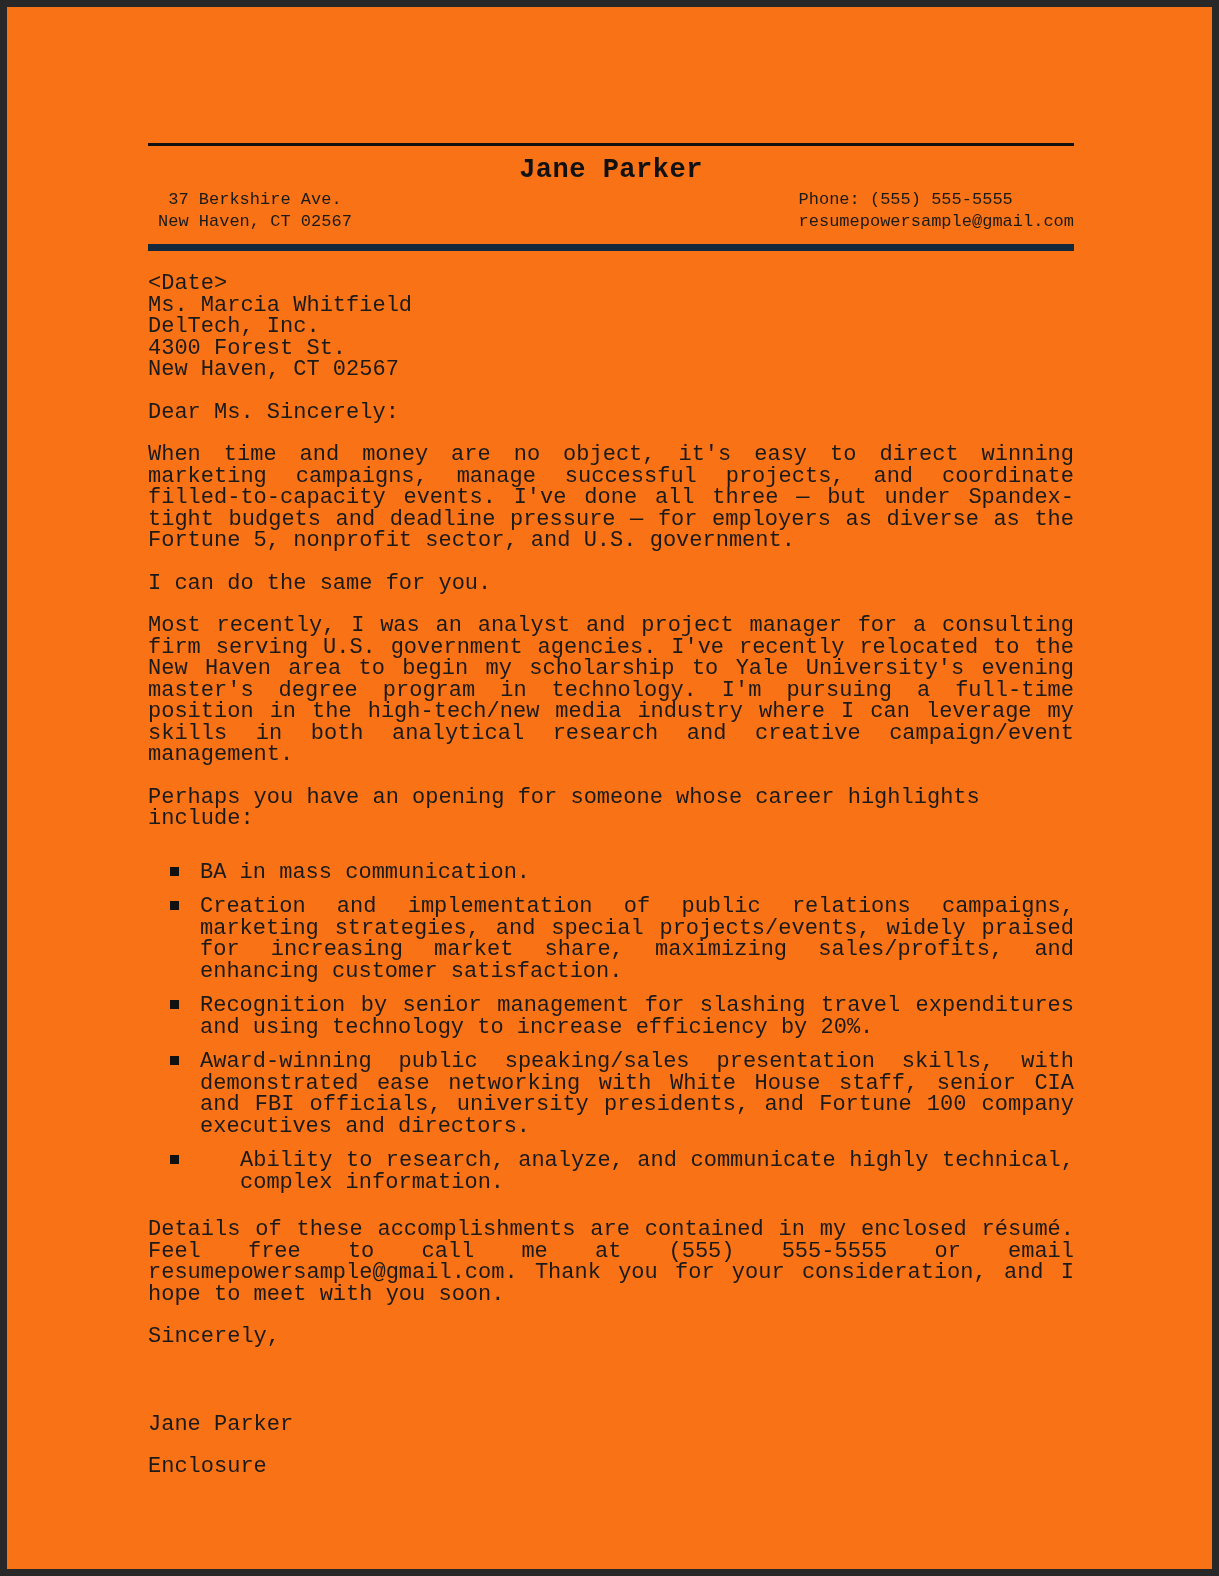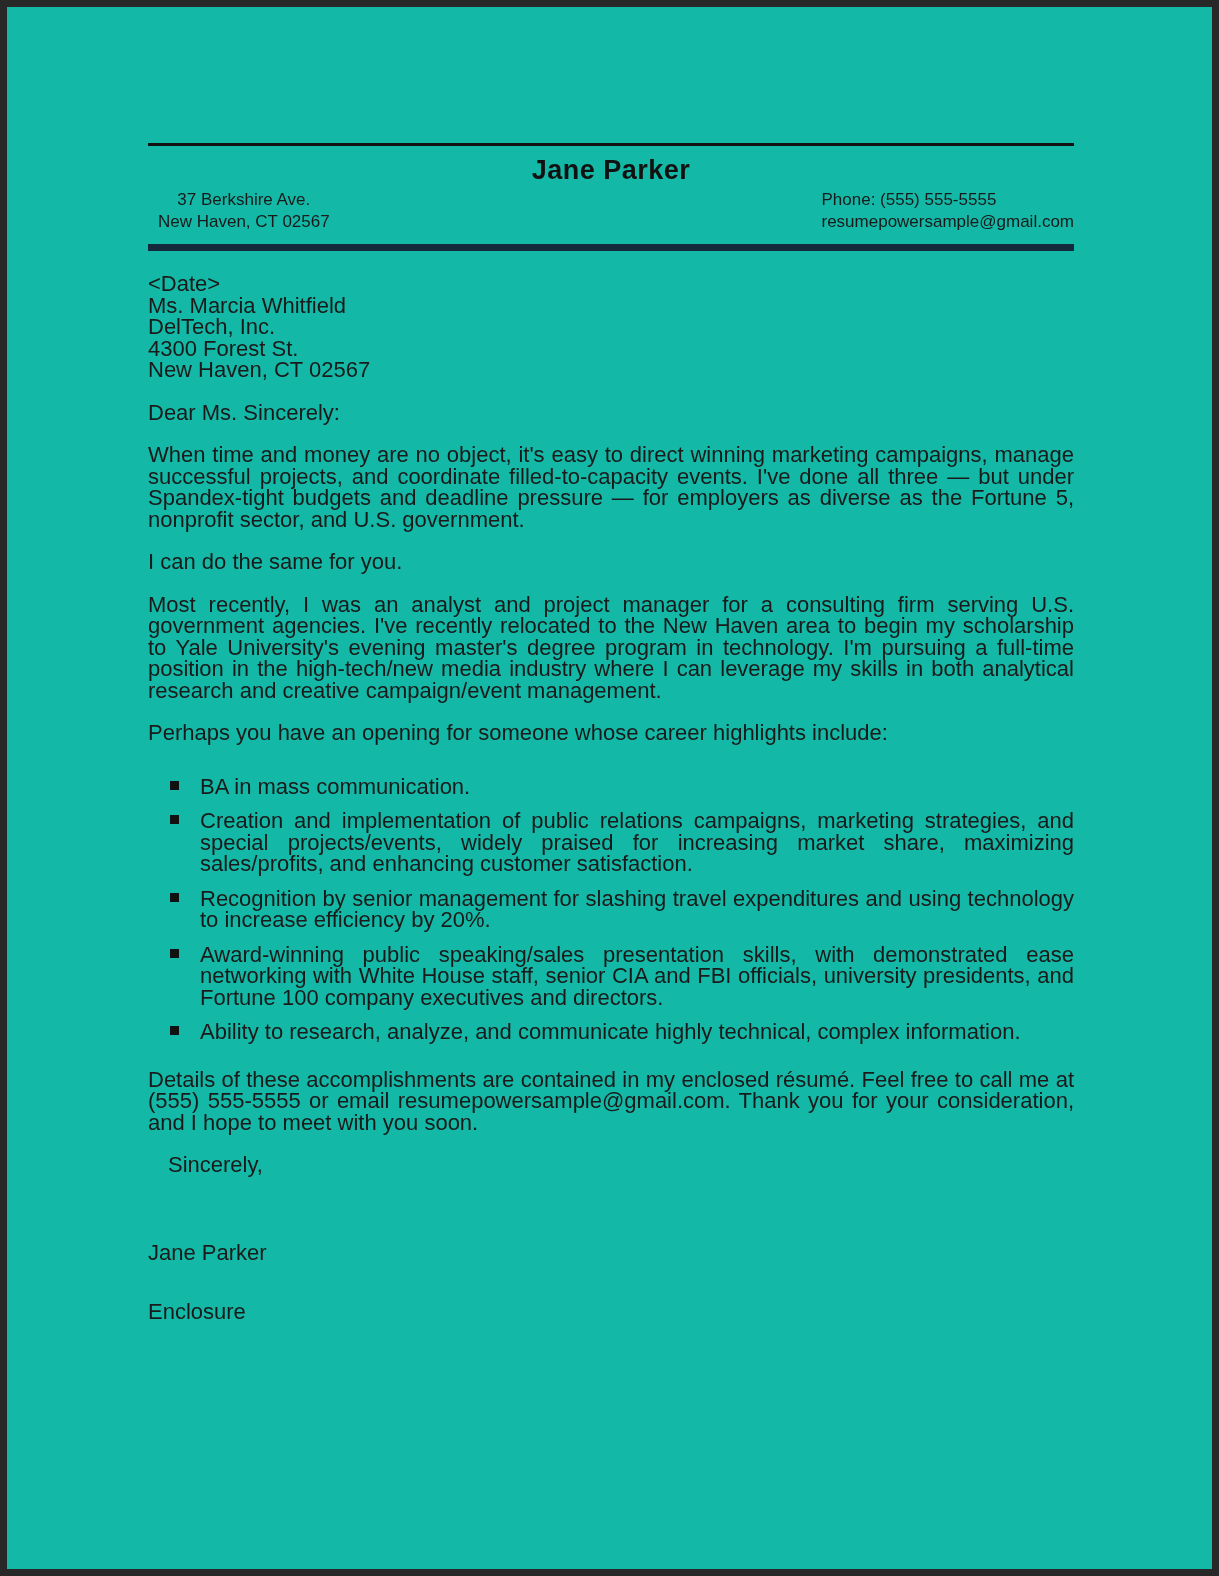--- a/index.html
+++ b/index.html
@@ -1,23 +1,23 @@
 <!DOCTYPE html>
 <html><head>
 <meta charset="utf-8">
 <style>
   html, body { margin: 0; padding: 0; background: #ffffff; }
   .sheet {
     position: relative;
     width: 1219px;
     height: 1576px;
     box-sizing: border-box;
-    background: #14b8a6;
+    background: #f97316;
     border: 7px solid #282828;
-    font-family: Liberation Sans, sans-serif;
+    font-family: Liberation Mono, monospace;
     color: #1a1a1a;
     overflow: hidden;
   }
   .content {
     margin-left: 141px;
     margin-right: 138px; 
   }
   .rule-top {
     margin-top: 136px;
     height: 3px;
@@ -49,38 +49,38 @@
   .date-line   { margin-top: 22px; }
   .recipient   { }
   .salutation  { margin-top: 21px; }
   .para        { margin-top: 21px; text-align: justify; }
   .para-left   { margin-top: 21px; }
   .bullet-list { margin-top: 32px; }
   .bullet-item {
     display: flex;
     margin-bottom: 13px;
   }
-  .bullet-item:last-child { margin-bottom: 0; }
+  .bullet-item:last-child { margin-bottom: 0; gap: 40px; }
   .bullet-glyph {
     flex: 0 0 auto;
     width: 9px;
     height: 9px;
     background: #111111;
     margin-left: 22px;
     margin-top: 5px;
   }
   .bullet-text {
     flex: 1 1 auto;
     margin-left: 21px;
     text-align: justify;
   }
   .closing-para { margin-top: 26px; text-align: justify; }
-  .valediction  { margin-top: 21px; margin-left: 20px; }
+  .valediction  { margin-top: 21px; }
   .signature    { margin-top: 66px; }
-  .enclosure    { margin-top: 38px; }
+  .enclosure    { margin-top: 21px; }
 </style>
 </head>
 <body>
 
 <div class="sheet" style="border-color: rgb(40, 40, 40); color: rgb(26, 26, 26);">
   <div class="content">
 
     <div class="rule-top" style="background: rgb(17, 17, 17);"></div>
 
     <div class="page-title">Jane Parker</div>

